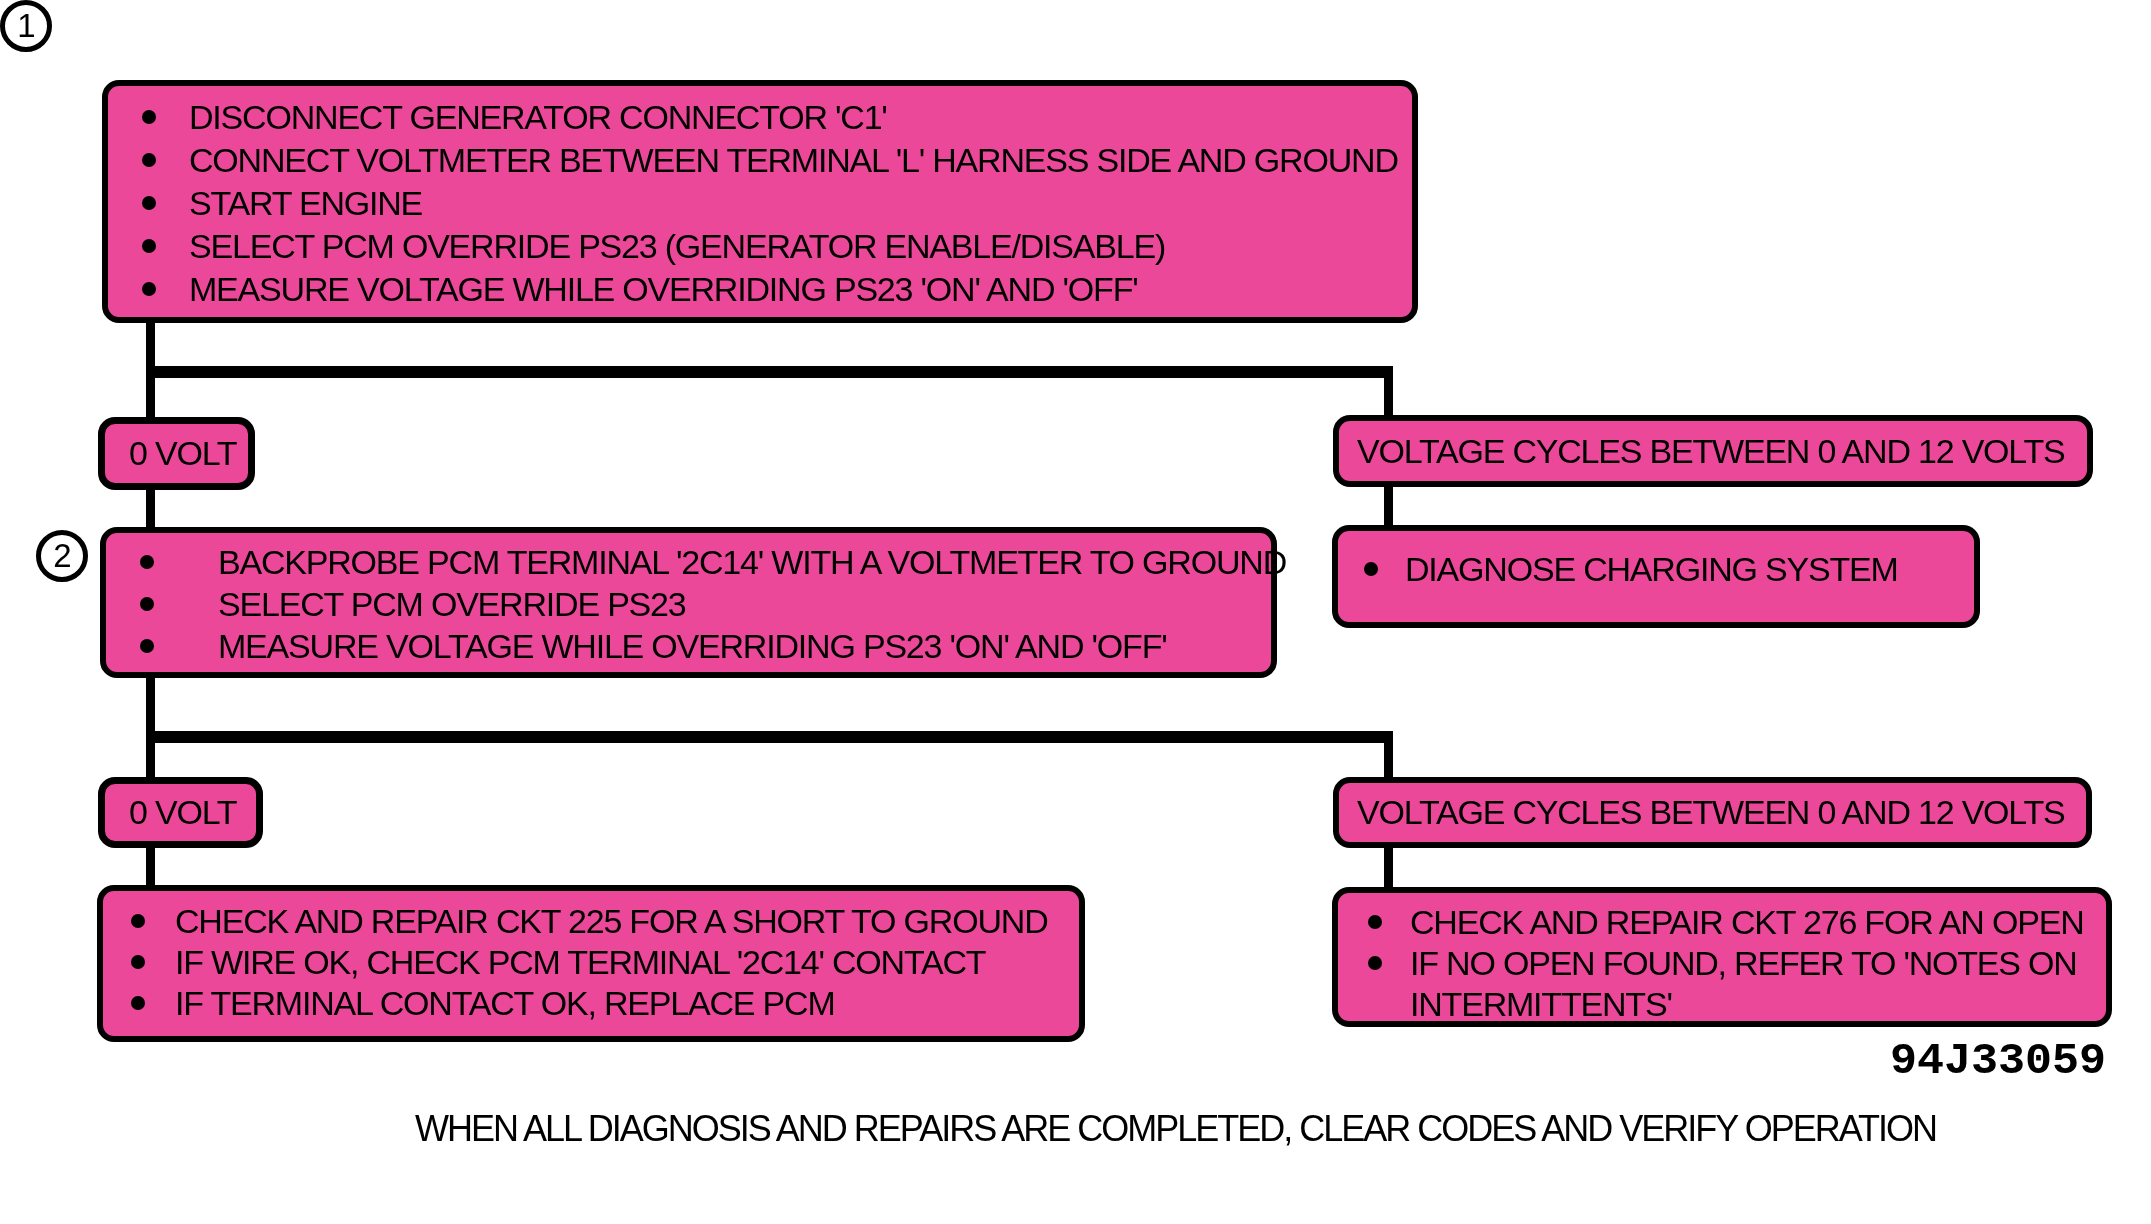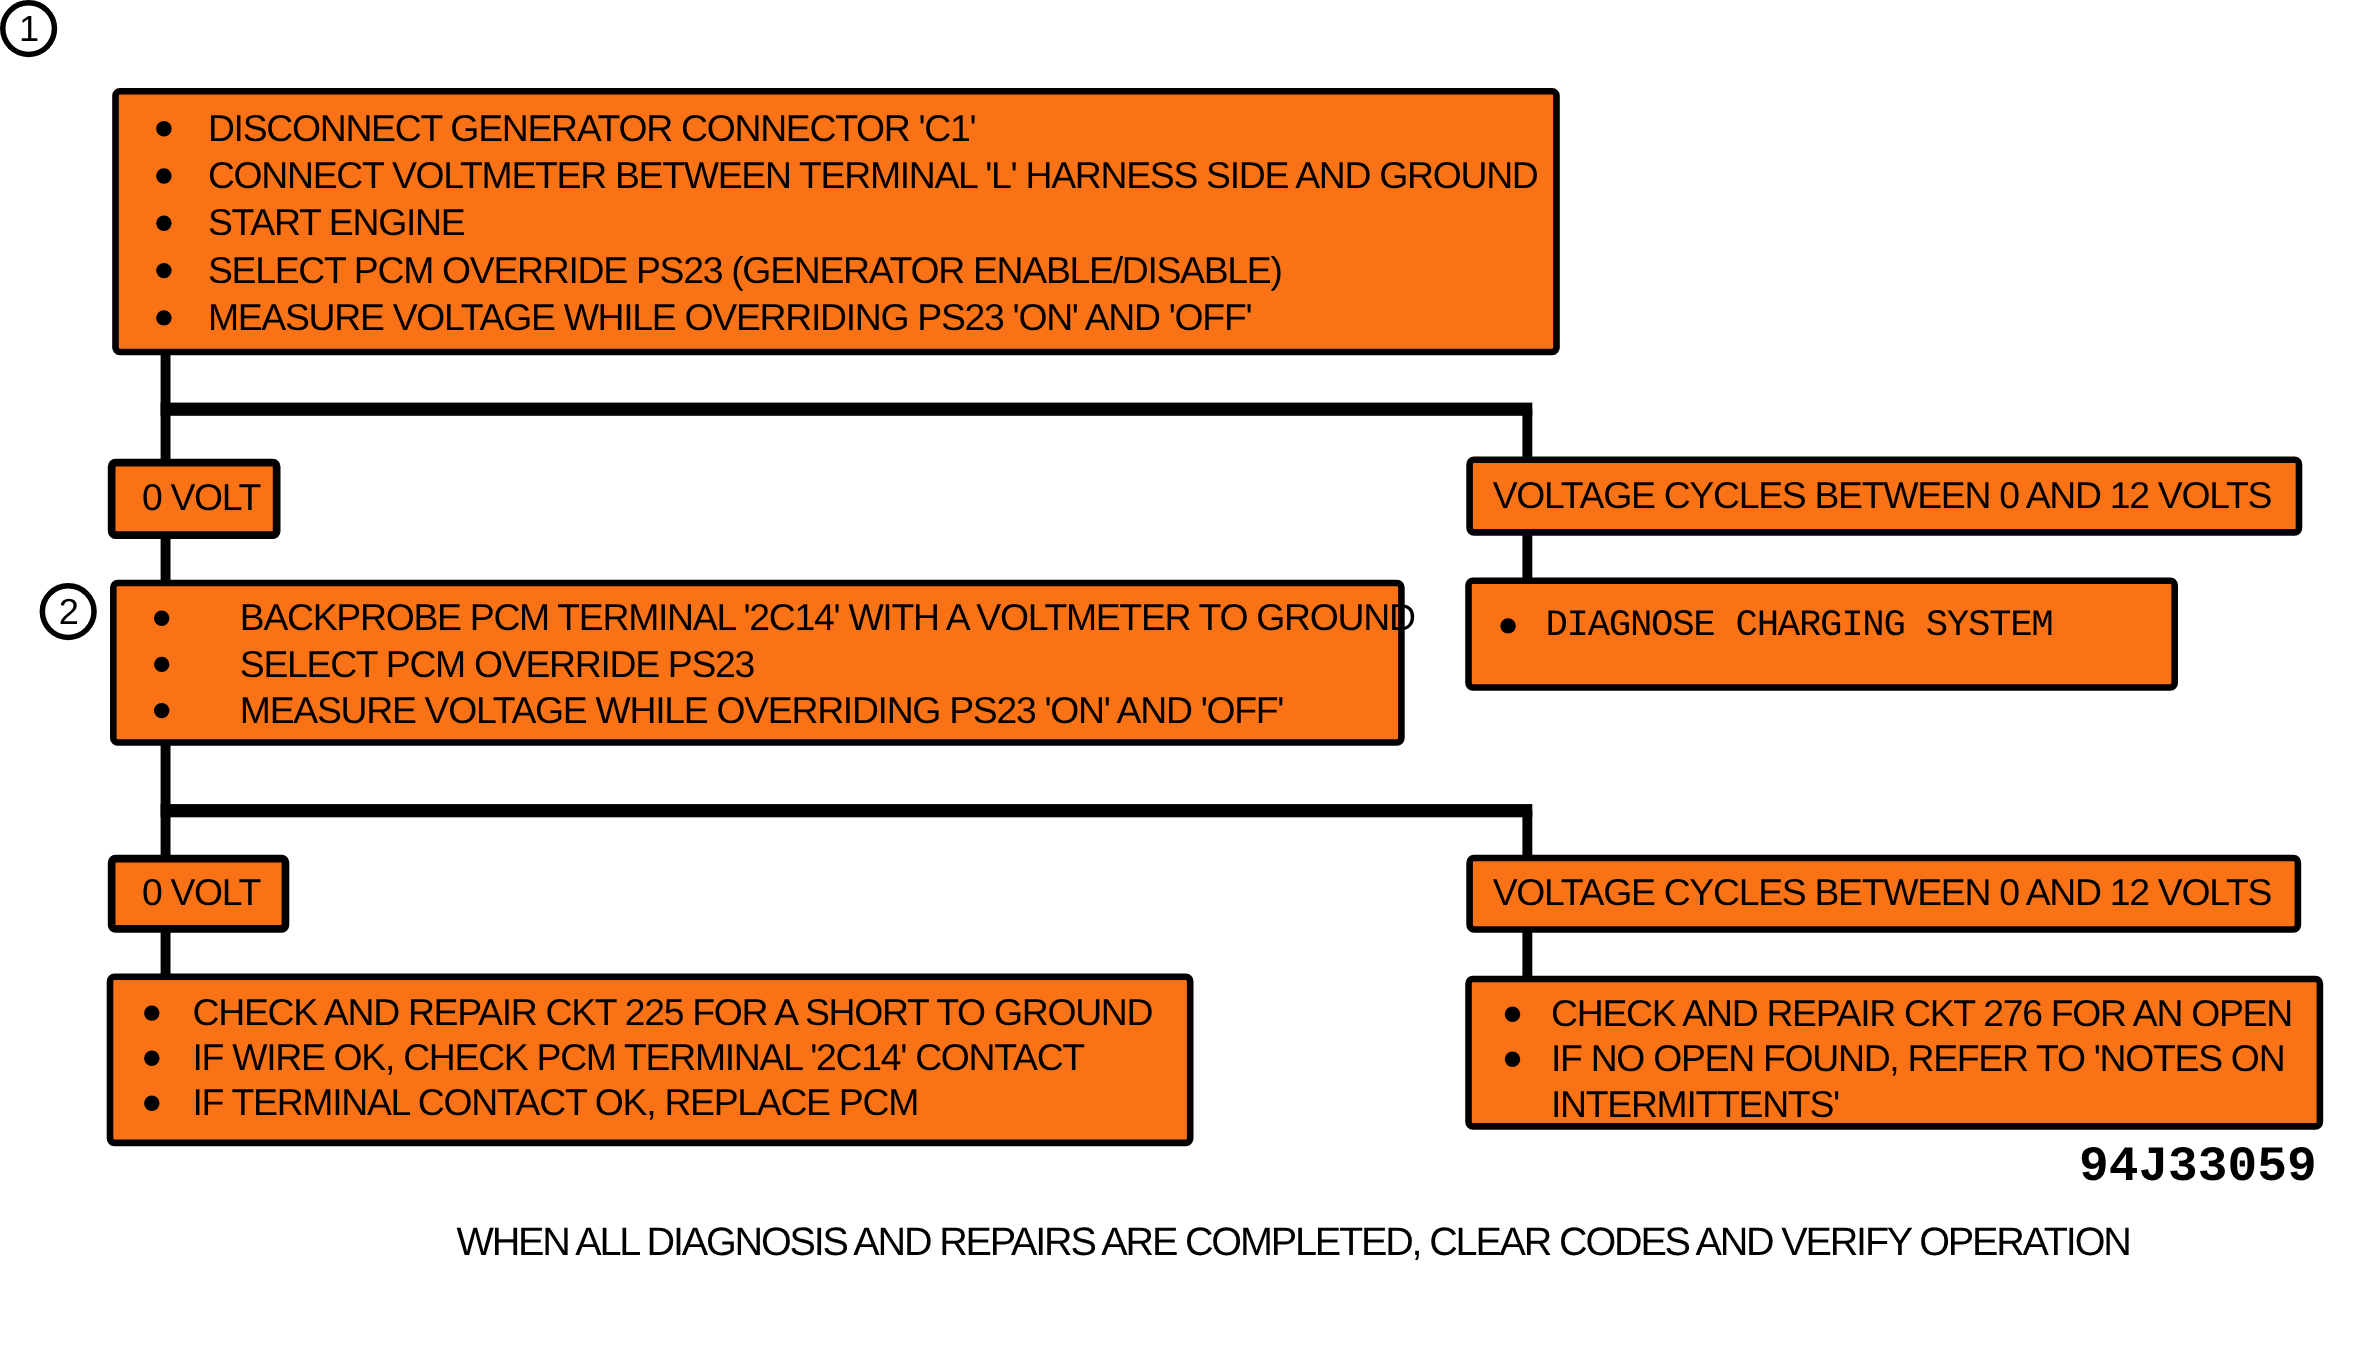--- a/index.html
+++ b/index.html
@@ -1,22 +1,22 @@
 <!DOCTYPE html>
 <html><head>
 <meta charset="utf-8">
 <style>
   html,body { margin:0; padding:0; background:#ffffff; }
   .canvas {
     position:relative; width:2151px; height:1224px; background:#ffffff;
     font-family:"Liberation Sans", sans-serif; color:#000000; overflow:hidden;
   }
   .box {
-    position:absolute; border:6px solid #000; border-radius:7px;
-    background:#f97316; box-sizing:border-box;
+    position:absolute; border:6px solid #000; border-radius:17px;
+    background:#ec4899; box-sizing:border-box;
   }
   .line { position:absolute; background:#000; }
   .badge {
     position:absolute; width:52px; height:52px; border:5px solid #000;
     border-radius:50%; background:#fff; box-sizing:border-box;
     display:flex; align-items:center; justify-content:center;
     font-size:33px; letter-spacing:-1px;
   }
   ul.bullets { list-style:none; margin:0; padding:0; }
   li.bullet-item { display:flex; align-items:flex-start; }
@@ -34,21 +34,21 @@
   #cycles1 { left:1333px; top:415px; width:760px; height:72px;
              display:flex; align-items:center; padding-left:18px; }
 
   
   #step2 { left:100px; top:527px; width:1177px; height:151px; padding:8px 0 0 34px; }
   #step2 .bullet-item { line-height:42px;gap:31px; }
   #step2 .dot { margin-top:14px; margin-right:33px; }
 
   
   #diagnose { left:1332px; top:525px; width:648px; height:103px; padding:18px 0 0 26px; }
-  #diagnose .bullet-item { line-height:40px;font-family:Liberation Mono, monospace; }
+  #diagnose .bullet-item { line-height:40px; }
   #diagnose .dot { margin-top:13px; margin-right:27px; }
 
   
   #volt2 { left:98px; top:777px; width:165px; height:71px; border-width:7px;
            display:flex; align-items:center; padding-left:24px; }
   #cycles2 { left:1333px; top:777px; width:759px; height:71px;
              display:flex; align-items:center; padding-left:18px; }
 
   
   #repairLeft { left:97px; top:885px; width:988px; height:157px; padding:10px 0 13px 28px; }

